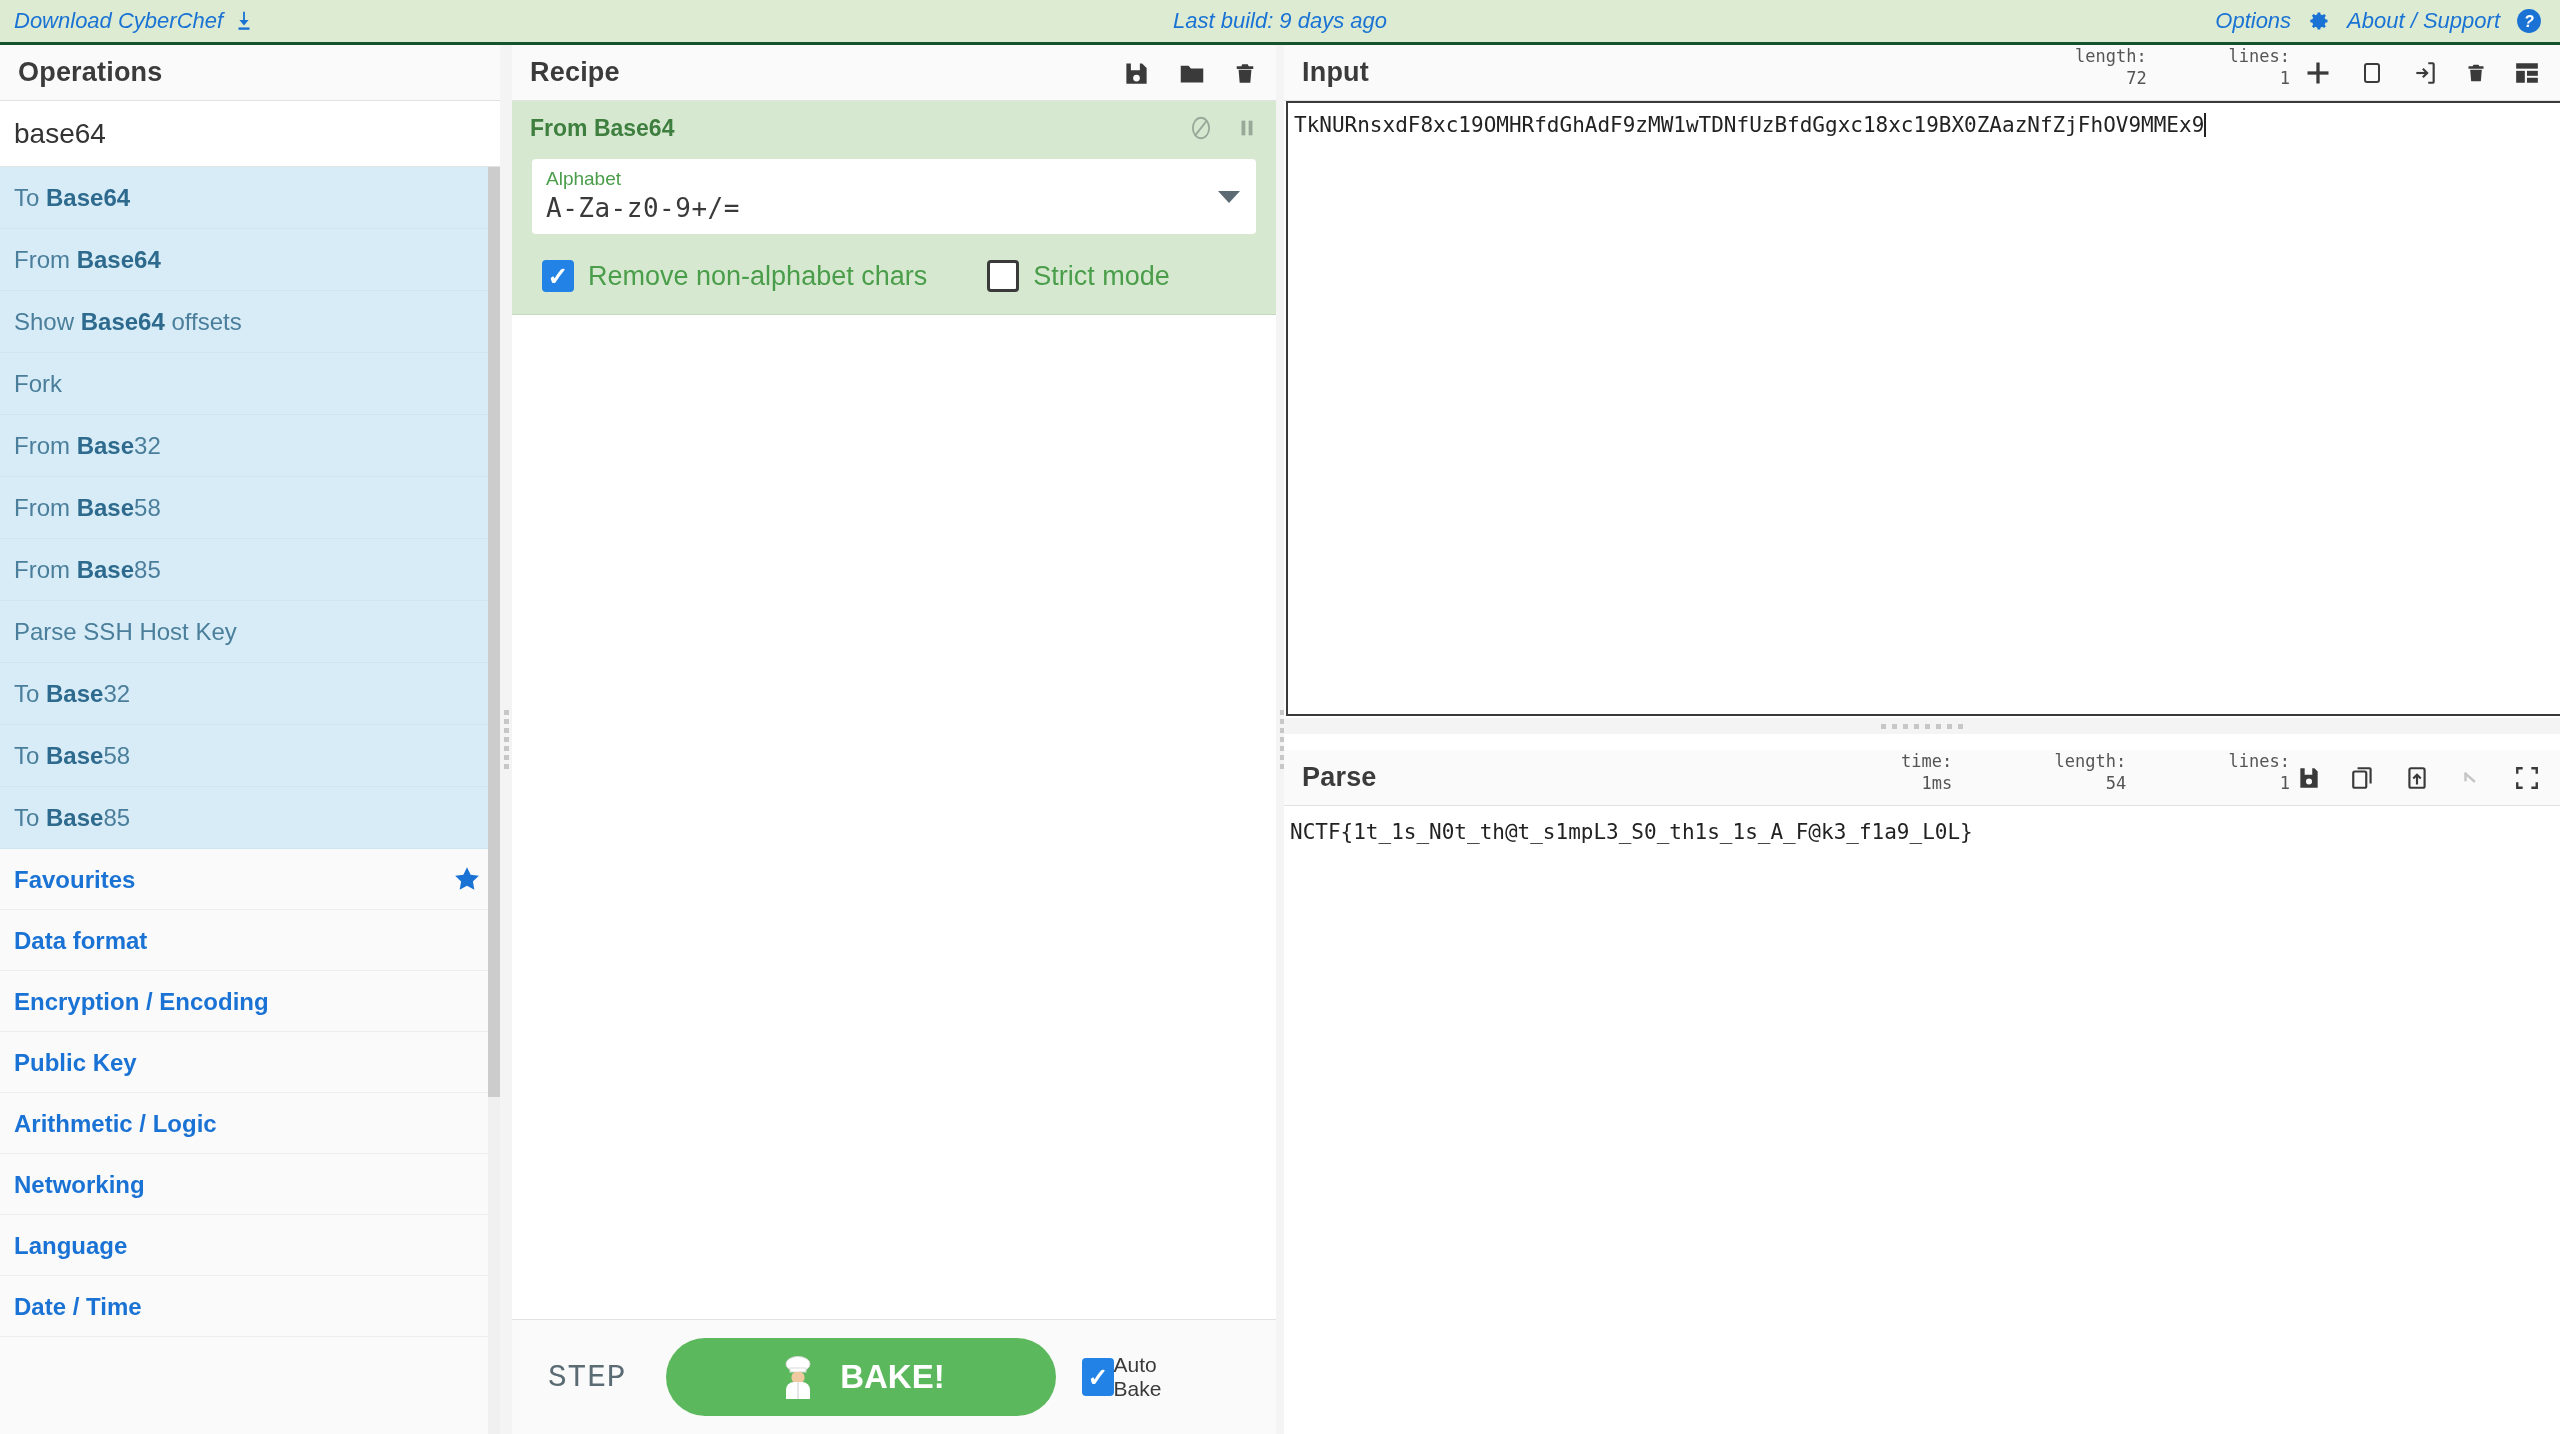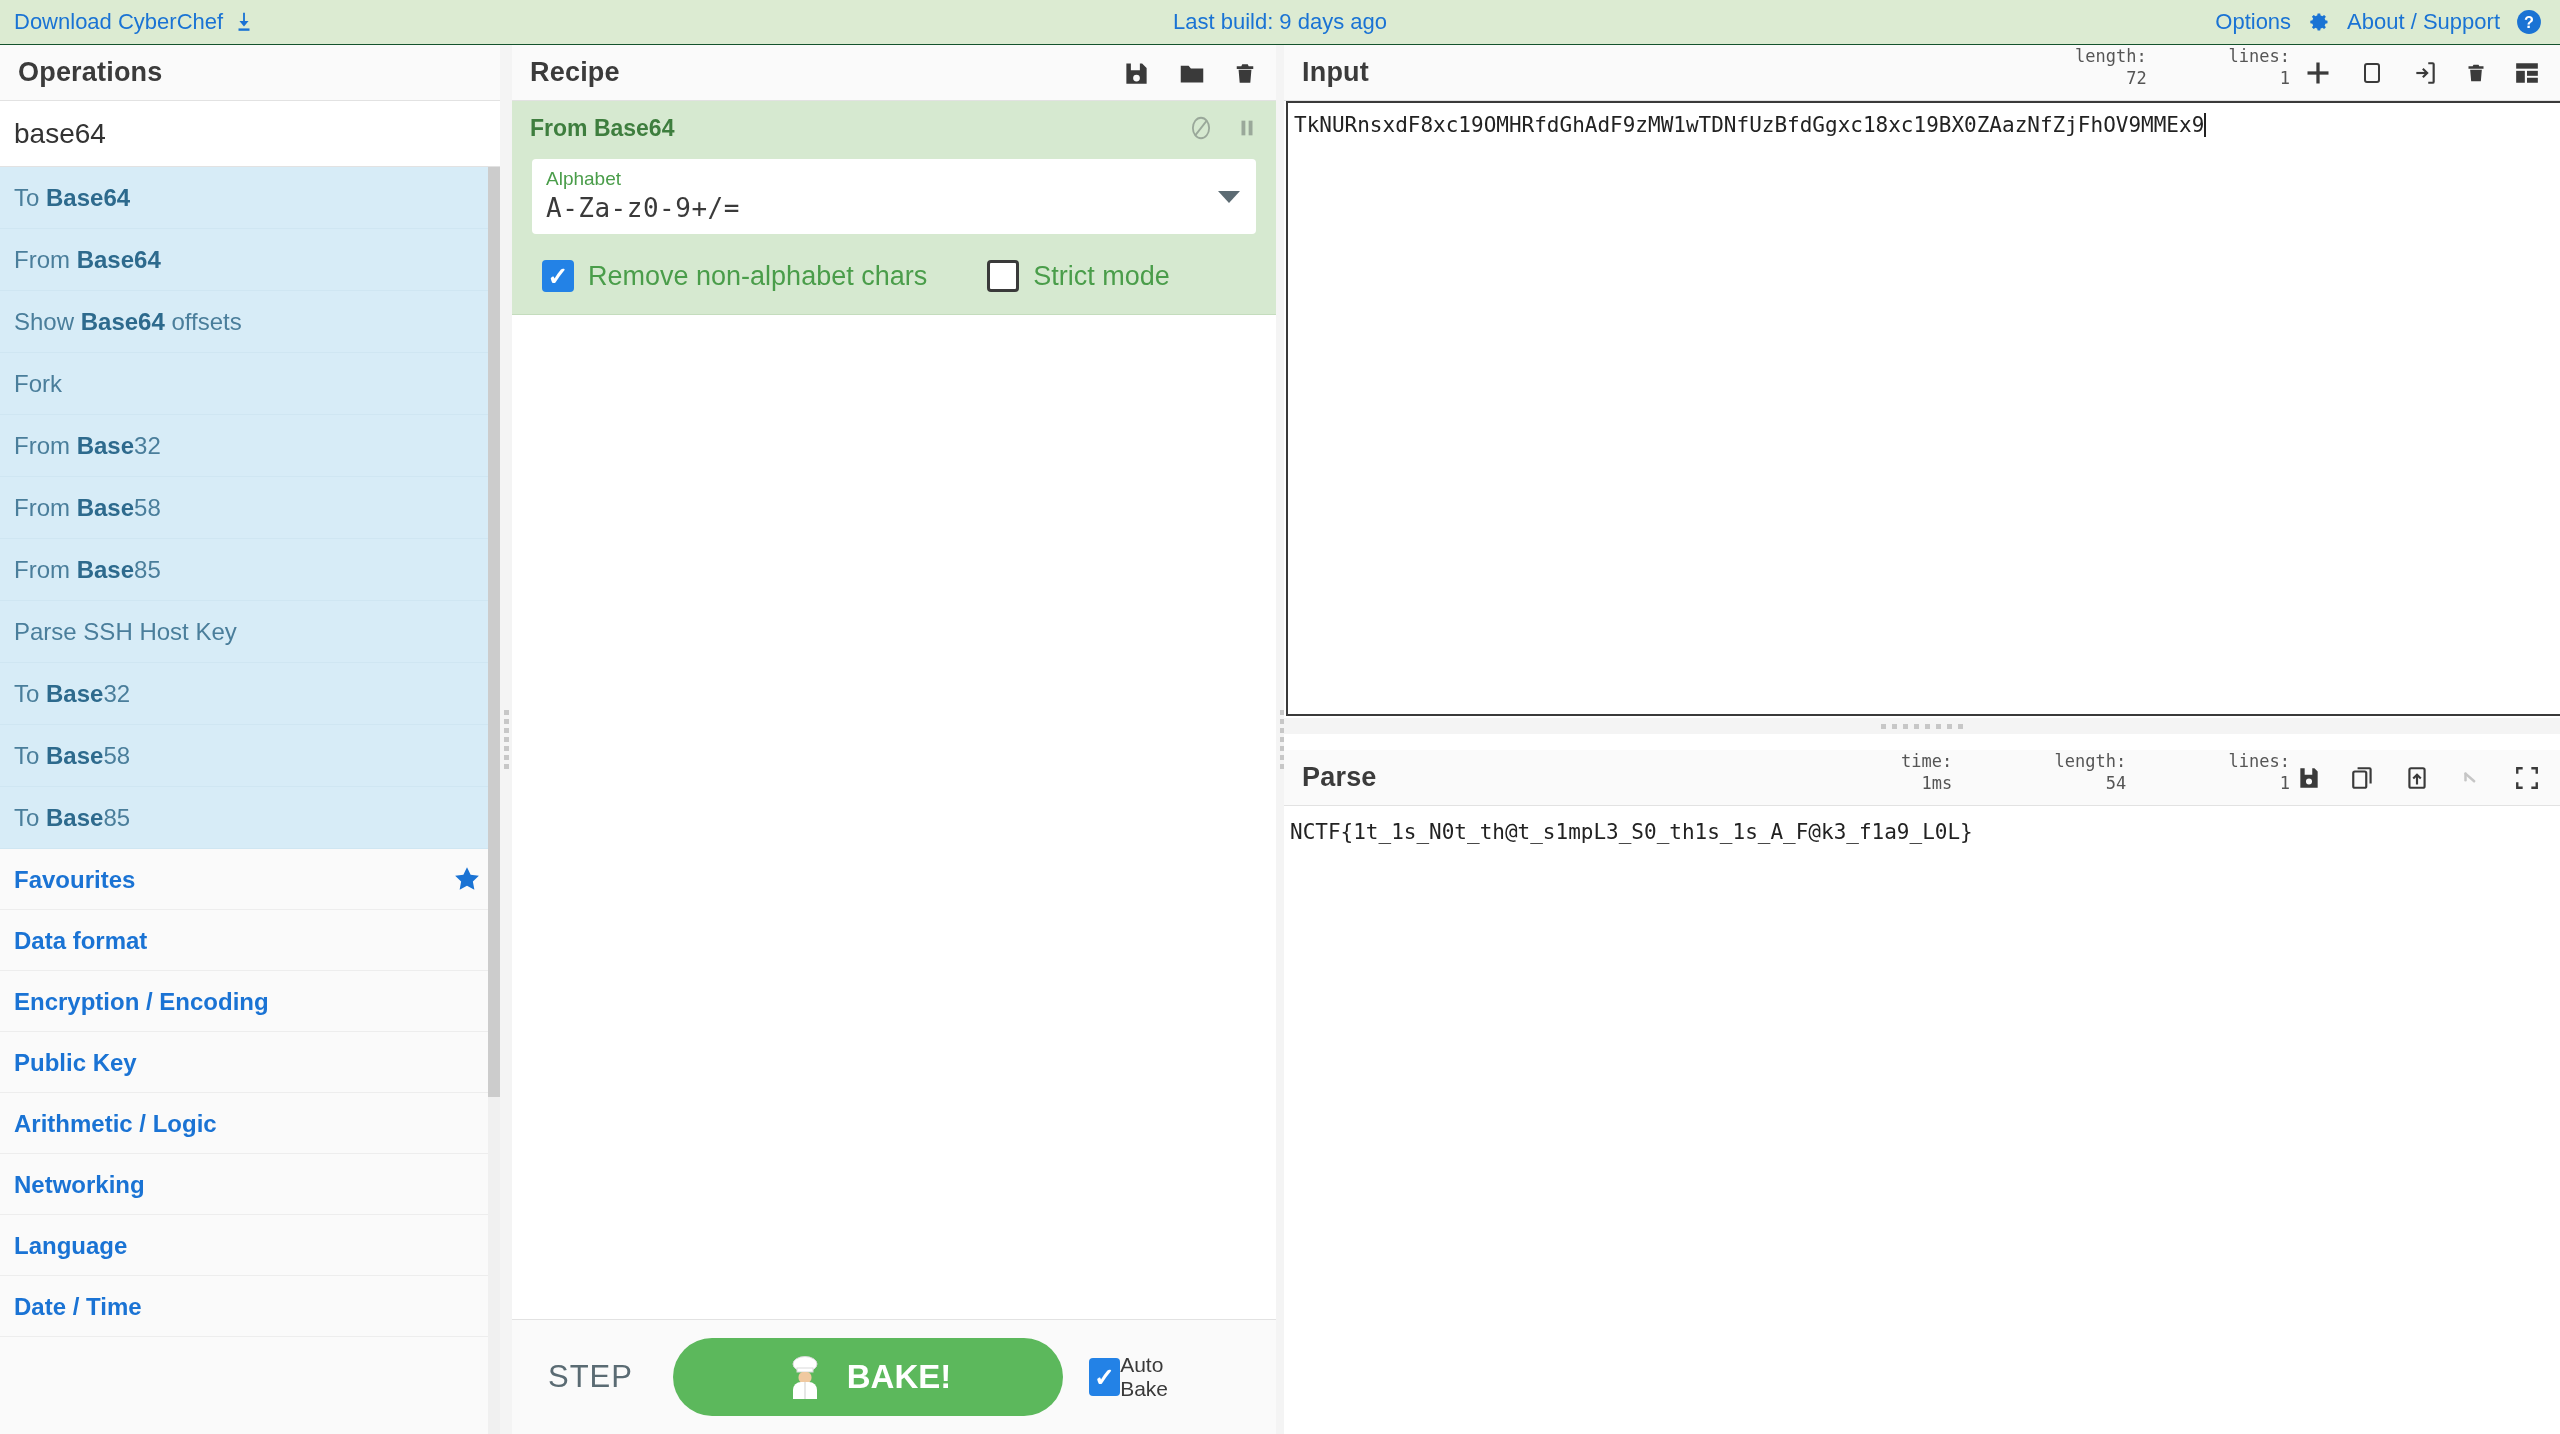--- a/index.html
+++ b/index.html
@@ -9,23 +9,24 @@
     background: #fff;
     font-family: "Liberation Sans", sans-serif;
     -webkit-font-smoothing: antialiased;
   }
 
   
   #banner {
     position: absolute; top: 0; left: 0;
     width: 2560px; height: 45px;
     background: #dcebd2;
-    border-bottom: 1px solid #14532d;
+    border-bottom: 3px solid #14532d;
     display: flex; align-items: center;
     font-size: 22px;
+    font-style: italic;
   }
   .banner-left { position: absolute; left: 14px; display: flex; align-items: center; gap: 10px; }
   .banner-center { position: absolute; left: 0; width: 2560px; text-align: center; }
   .banner-right { position: absolute; right: 18px; display: flex; align-items: center; gap: 16px; }
   .banner-link { color: #1a73d4; text-decoration: none; cursor: pointer; white-space: nowrap; }
   .ic { display: inline-block; vertical-align: middle; line-height: 0; }
 
   
   #workspace { position: absolute; top: 45px; left: 0; width: 2560px; height: 1389px; }
 
@@ -93,21 +94,21 @@
   .chk-box.on::after { content: "✓"; color: #fff; font-size: 25px; line-height: 1; font-weight: bold; }
   .chk-label { font-size: 27px; color: #4a9d4a; }
 
   
   #recipe-controls {
     position: absolute; bottom: 0; left: 0; width: 764px; height: 115px;
     background: #fafafa; border-top: 1px solid #e2e2e2;
     display: flex; align-items: center; padding: 0 22px; gap: 26px;
   }
   #step-btn { font-size: 31px; color: #5a6b73; letter-spacing: 1px; cursor: pointer; background: none; border: none;
-              font-family: Liberation Sans, sans-serif; padding: 8px 14px; }
+              font-family: Liberation Mono, monospace; padding: 8px 14px; }
   #bake-btn {
     flex: 1; height: 78px; background: #5cb85c; border: none; border-radius: 39px; color: #fff;
     font-size: 33px; font-weight: bold; cursor: pointer; display: flex; align-items: center; justify-content: center; gap: 22px;
     font-family: "Liberation Sans", sans-serif; max-width: 390px;
   }
   #auto-bake { display: flex; flex-direction: row; align-items: center; cursor: pointer; width: 120px; }
   #auto-bake .chk-box { width: 34px; height: 38px; }
   #auto-bake .lbl { font-size: 21px; color: #3a3a3a; }
 
   

